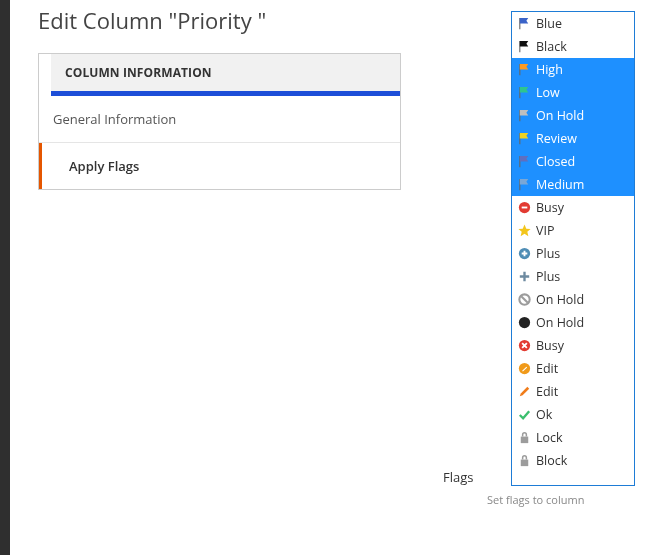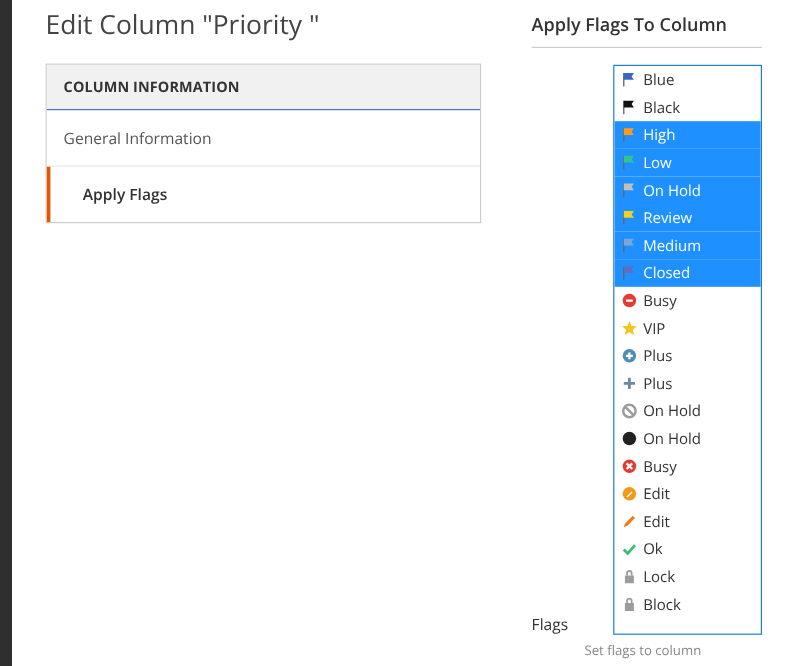--- a/index.html
+++ b/index.html
@@ -33,26 +33,27 @@
     color: #444;
     margin-bottom: 18px;
     margin-top: 0;
   }
   .panel {
     border: 1px solid #ccc;
     background: #fff;
   }
   .panel-header {
     background: #f1f1f1;
-    border-bottom: 1px solid #1d4ed8;
+    border-bottom: 5px solid #1d4ed8;
     padding: 10px 14px;
     font-weight: 700;
     font-size: 12px;
     color: #333;
     letter-spacing: 0.1px;
+    margin-left: 12px;
   }
   .panel-item {
     padding: 14px 14px;
     color: #555;
     border-bottom: 1px solid #e5e5e5;
     cursor: pointer;
     background: #fff;
   }
   .panel-item.active {
     border-left: 3px solid #e55600;
@@ -127,21 +128,20 @@
     <div class="panel">
       <div class="panel-header">COLUMN INFORMATION</div>
       <div id="sidebar-items">
           <div class="panel-item">General Information</div>
           <div class="panel-item active">Apply Flags</div>
         </div>
     </div>
   </div>
 
   <div class="right-col">
-    <div class="section-title">Apply Flags To Column</div>
     <div class="flags-row">
       <div class="flags-label">Flags</div>
       <div class="select-wrap">
         <div class="flag-select" id="flag-select" role="listbox" aria-multiselectable="true">
             <div class="flag-opt" role="option" aria-selected="false">
               <span class="ic">
                 <svg width="15" height="15" viewBox="0 0 16 16">
                   <path d="M3 2 L3 14" fill="none" stroke="#666" stroke-width="1.2"></path>
                   <path d="M3 2 L12 2 L10 5 L12 8 L3 8 Z" fill="#3a63c8"></path>
                 </svg>
@@ -190,33 +190,33 @@
                   <path d="M3 2 L3 14" fill="none" stroke="#666" stroke-width="1.2"></path>
                   <path d="M3 2 L12 2 L10 5 L12 8 L3 8 Z" fill="#f0d21e"></path>
                 </svg>
               </span>
               <span>Review</span>
             </div>
             <div class="flag-opt sel" role="option" aria-selected="true">
               <span class="ic">
                 <svg width="15" height="15" viewBox="0 0 16 16">
                   <path d="M3 2 L3 14" fill="none" stroke="#666" stroke-width="1.2"></path>
+                  <path d="M3 2 L12 2 L10 5 L12 8 L3 8 Z" fill="#5f6fbf"></path>
+                </svg>
+              </span>
+              <span>Closed</span>
+            </div>
+            <div class="flag-opt sel" role="option" aria-selected="true">
+              <span class="ic">
+                <svg width="15" height="15" viewBox="0 0 16 16">
+                  <path d="M3 2 L3 14" fill="none" stroke="#666" stroke-width="1.2"></path>
                   <path d="M3 2 L12 2 L10 5 L12 8 L3 8 Z" fill="#7aa7d6"></path>
                 </svg>
               </span>
               <span>Medium</span>
-            </div>
-            <div class="flag-opt sel" role="option" aria-selected="true">
-              <span class="ic">
-                <svg width="15" height="15" viewBox="0 0 16 16">
-                  <path d="M3 2 L3 14" fill="none" stroke="#666" stroke-width="1.2"></path>
-                  <path d="M3 2 L12 2 L10 5 L12 8 L3 8 Z" fill="#5f6fbf"></path>
-                </svg>
-              </span>
-              <span>Closed</span>
             </div>
             <div class="flag-opt" role="option" aria-selected="false">
               <span class="ic">
                 <svg width="15" height="15" viewBox="0 0 16 16">
                   <circle cx="8" cy="8" r="6" fill="#e23b32"></circle>
                   <path d="M5 8 L11 8" fill="none" stroke="#fff" stroke-width="2"></path>
                 </svg>
               </span>
               <span>Busy</span>
             </div>

